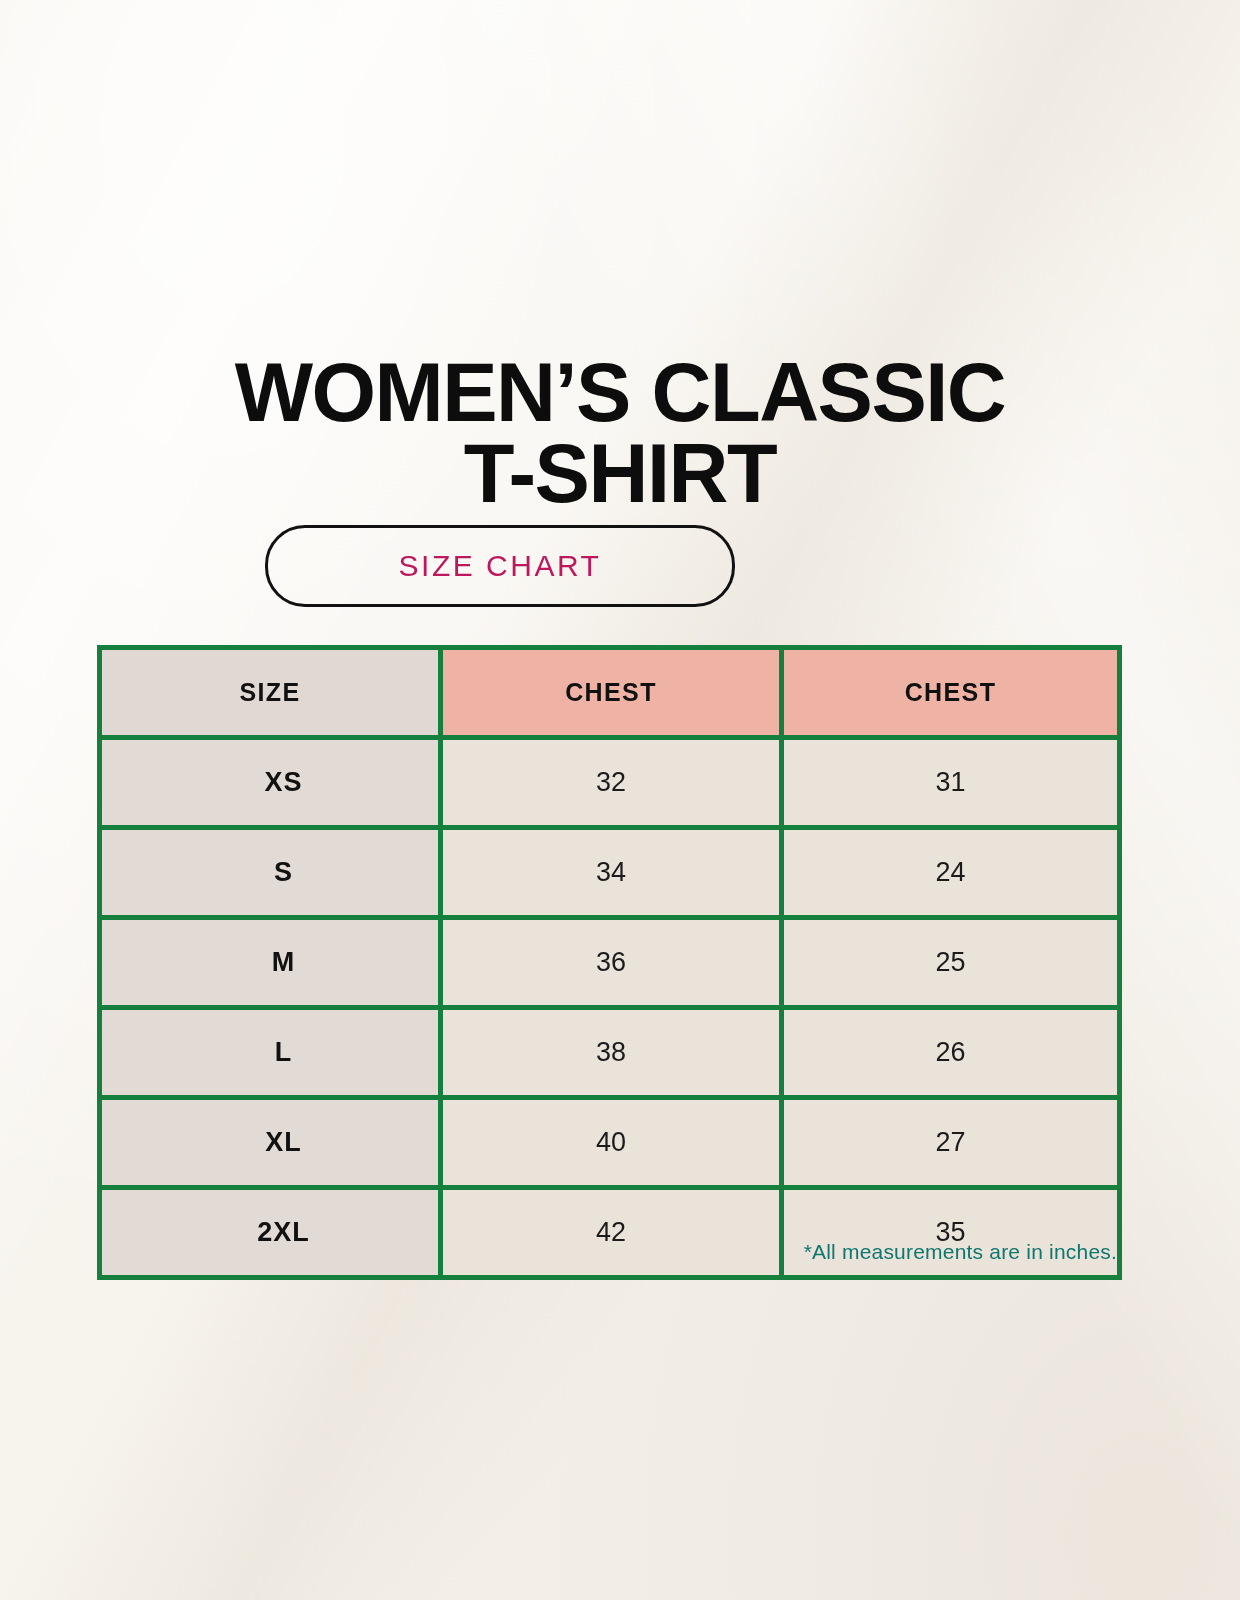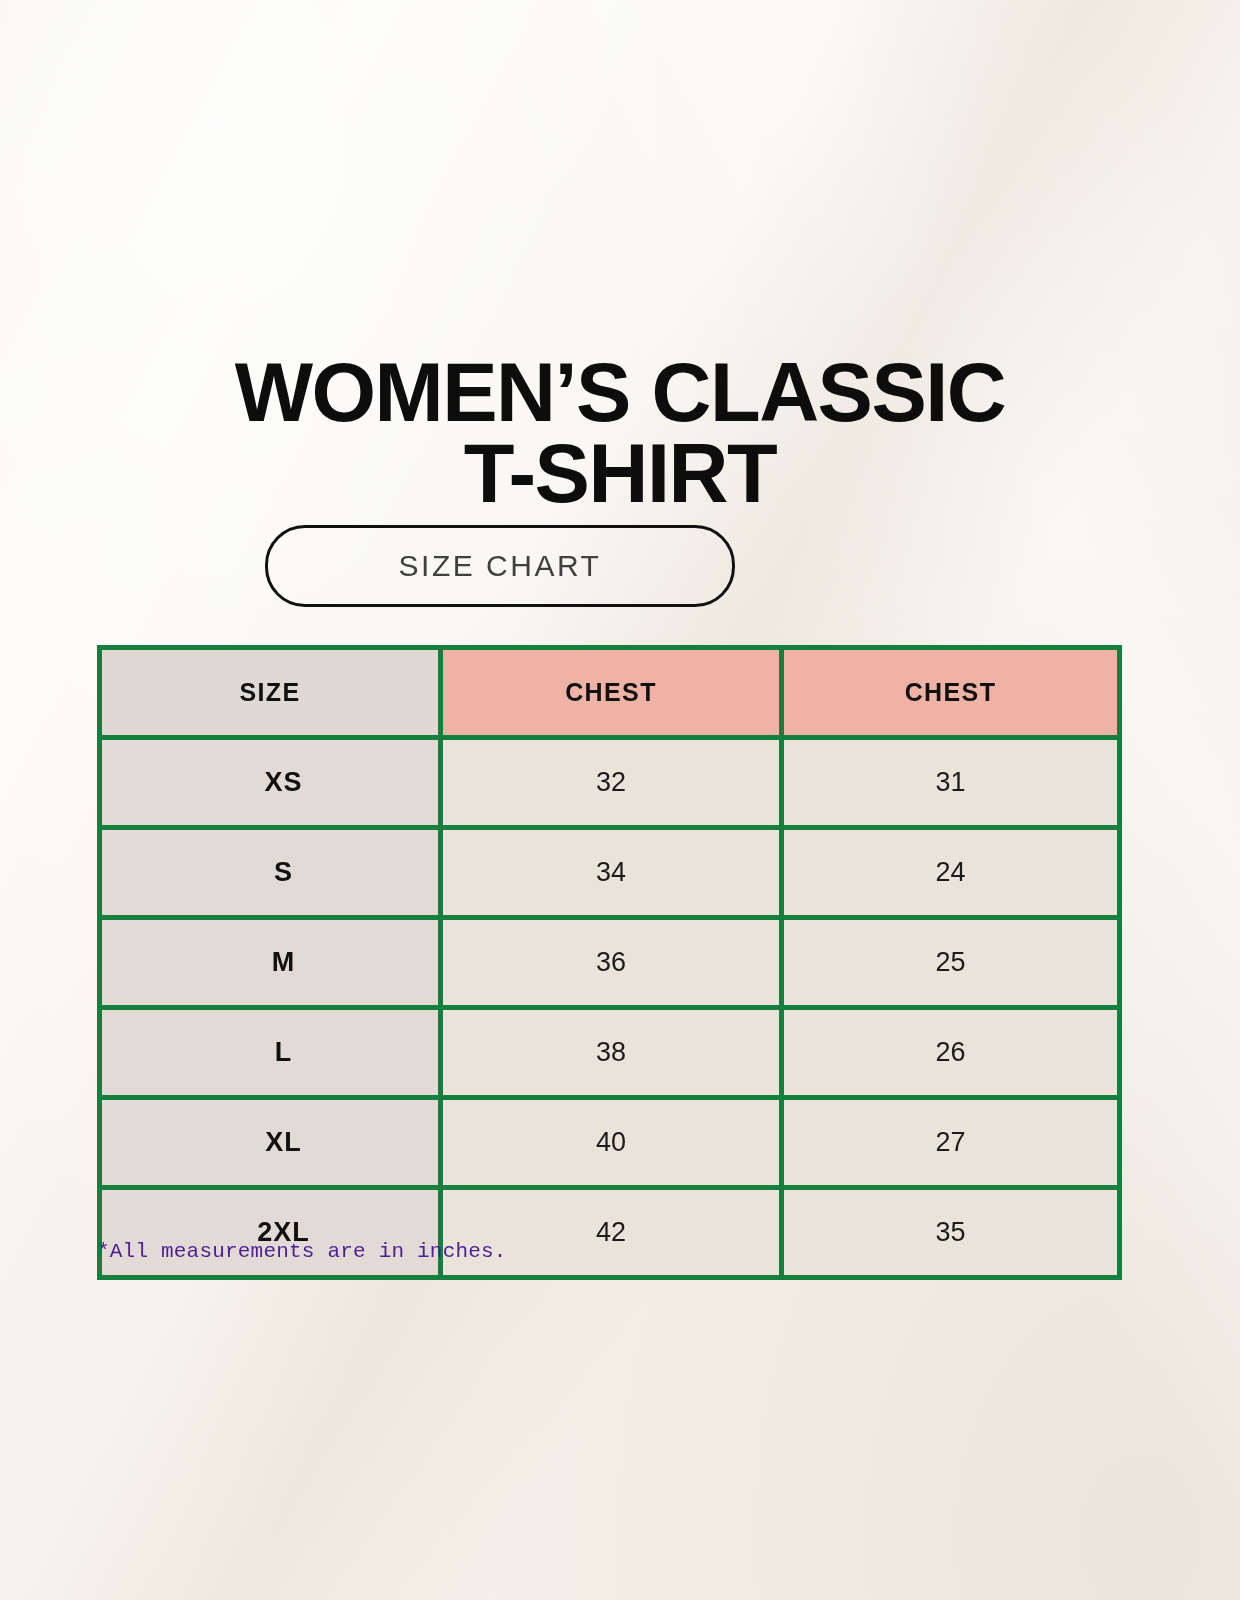--- a/index.html
+++ b/index.html
@@ -63,21 +63,21 @@
     border-radius: 40px;
     display: flex;
     align-items: center;
     justify-content: center;
     background: transparent;
   }
   .pill span {
     font-size: 30px;
     font-weight: 500;
     letter-spacing: 2.5px;
-    color: #404040;
+    color: #be185d;
   }
 
   .table-wrap {
     position: absolute;
     top: 645px;
     left: 97px;
     width: 1020px;
   }
   table.size-chart {
     border-collapse: collapse;
@@ -122,25 +122,25 @@
     font-weight: 400;
     color: #1b1b1b;
     margin-top: 48px;
   }
 
   .footnote {
     position: absolute;
     top: 1240px;
     left: 97px;
     width: 1020px;
+    text-align: right;
     font-size: 21px;
     font-weight: 500;
-    color: #4c1d95;
+    color: #0f766e;
     letter-spacing: 0.2px;
-    font-family: Liberation Mono, monospace;
   }
 </style>
 </head>
 <body>
 
 <div class="bg-layer"></div>
 
 <div class="page">
 
   <h1 class="title">

